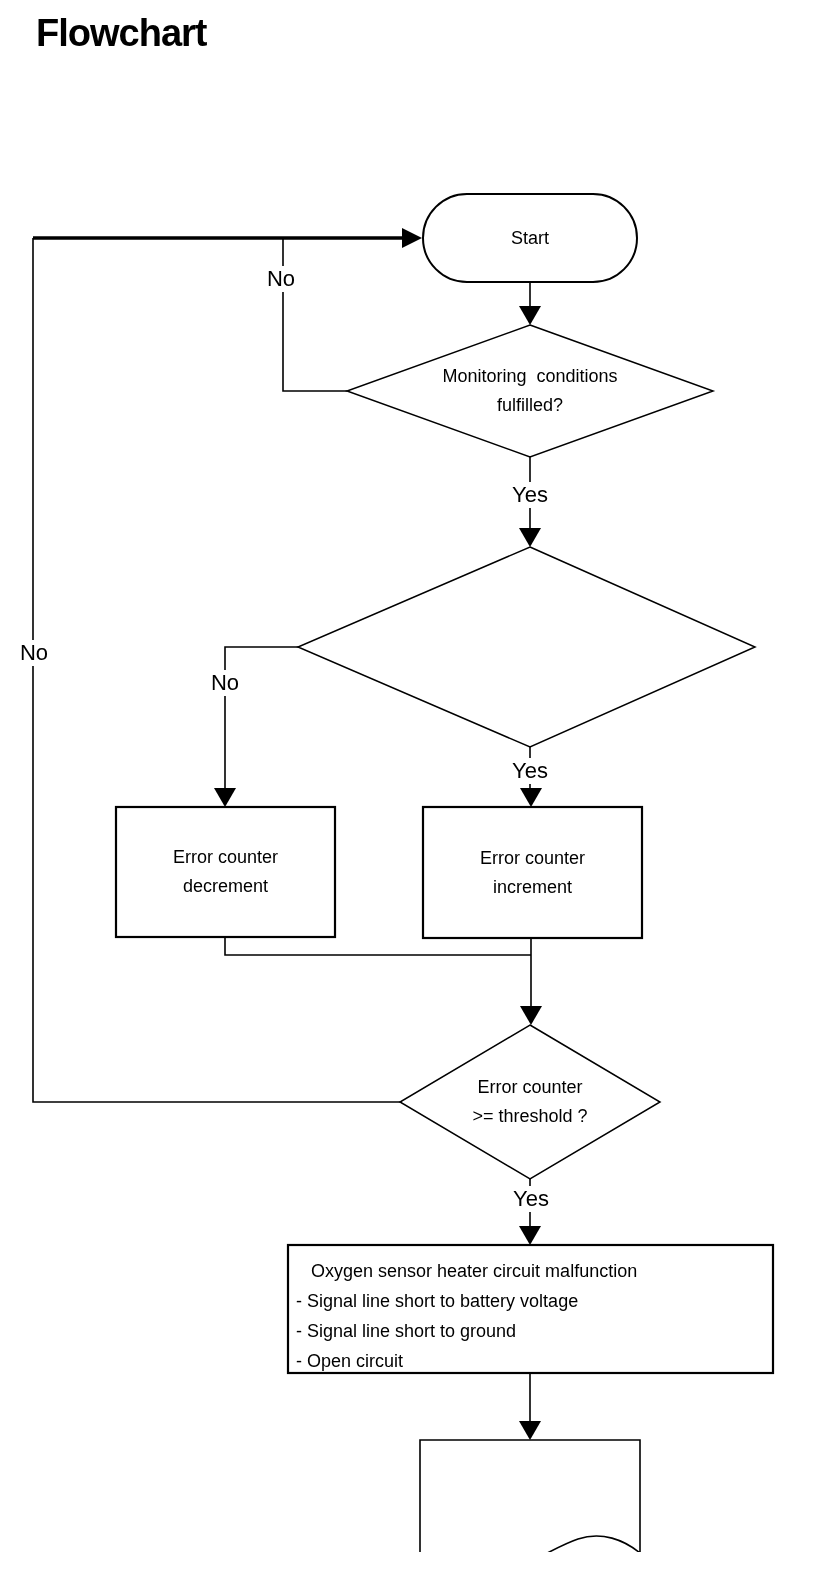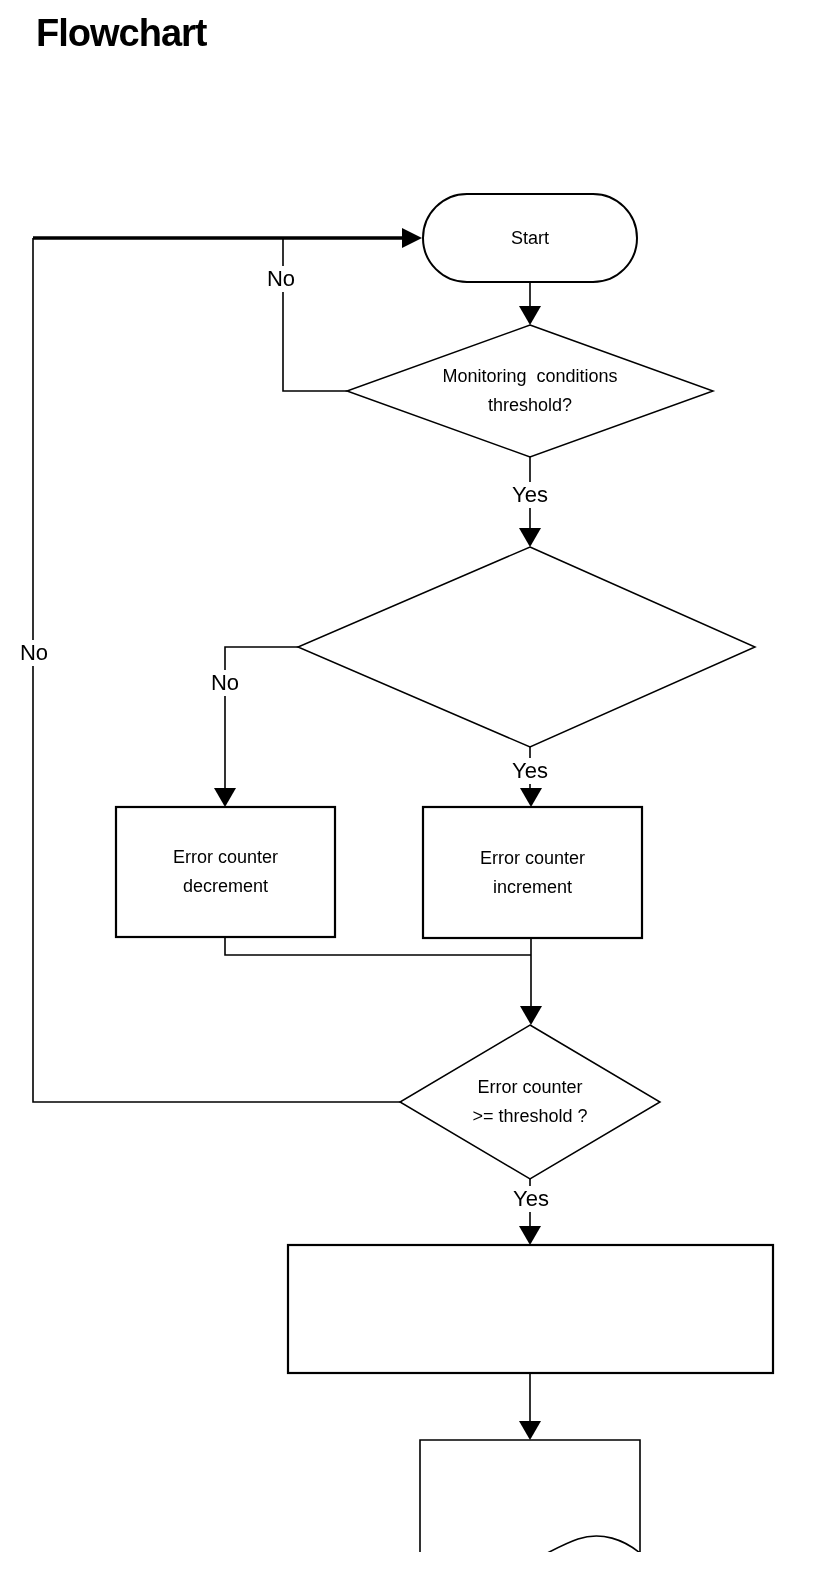--- a/index.html
+++ b/index.html
@@ -92,32 +92,36 @@
              C624,1540 602,1531 578,1539
              C548,1549 520,1574 487,1572
              C460,1570 436,1562 420,1556 Z" fill="#fff" stroke="#000" stroke-width="1.6"></path>
   </svg>
 
   <div class="title">Flowchart</div>
 
   <div class="node-label" style="left:423px;top:194px;width:214px;height:88px;">Start</div>
 
   <div class="node-label" style="left:347px;top:325px;width:366px;height:132px;">Monitoring  conditions
-threshold?</div>
+fulfilled?</div>
 
 
   <div class="node-label" style="left:116px;top:807px;width:219px;height:130px;">Error counter
 decrement</div>
 
   <div class="node-label" style="left:423px;top:807px;width:219px;height:131px;">Error counter
 increment</div>
 
   <div class="node-label" style="left:400px;top:1025px;width:260px;height:154px;">Error counter
 &gt;= threshold ?</div>
 
+  <div class="node-label left-align" style="left:290px;top:1247px;width:481px;height:124px;">   Oxygen sensor heater circuit malfunction
+- Signal line short to battery voltage
+- Signal line short to ground
+- Open circuit</div>
 
 
   <div class="edge-tag" style="left:281px;top:266px;">No</div>
 
   <div class="edge-tag" style="left:530px;top:482px;">Yes</div>
 
   <div class="edge-tag" style="left:225px;top:670px;">No</div>
 
   <div class="edge-tag" style="left:530px;top:758px;">Yes</div>
 

